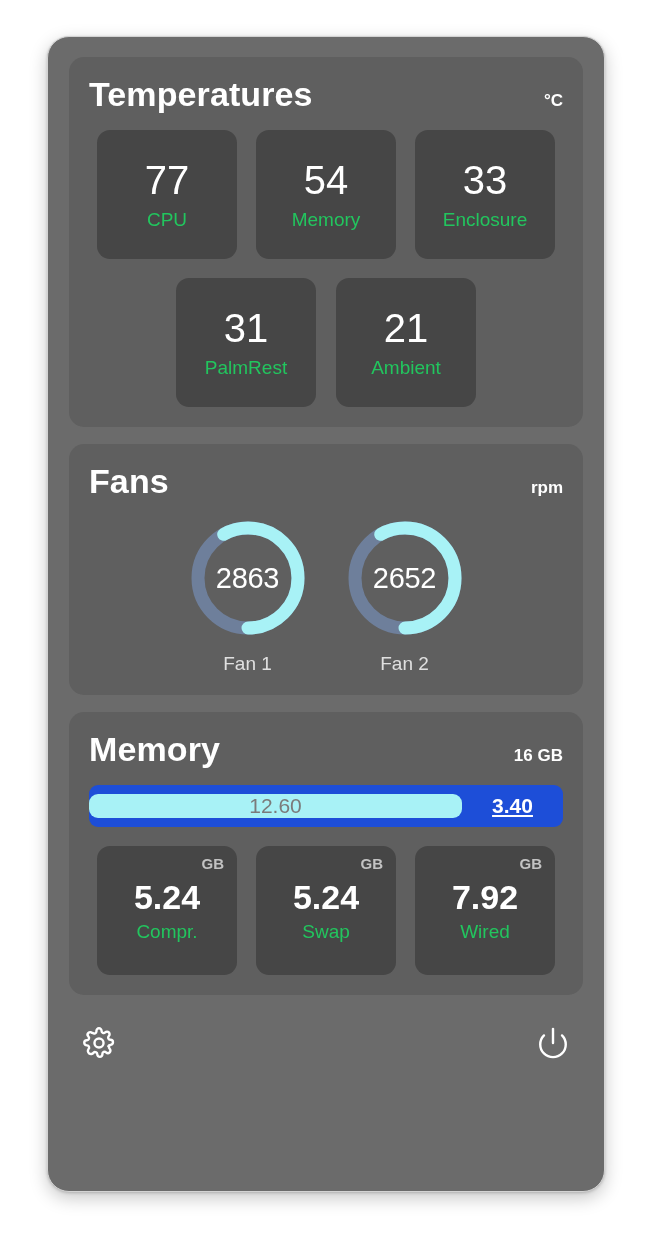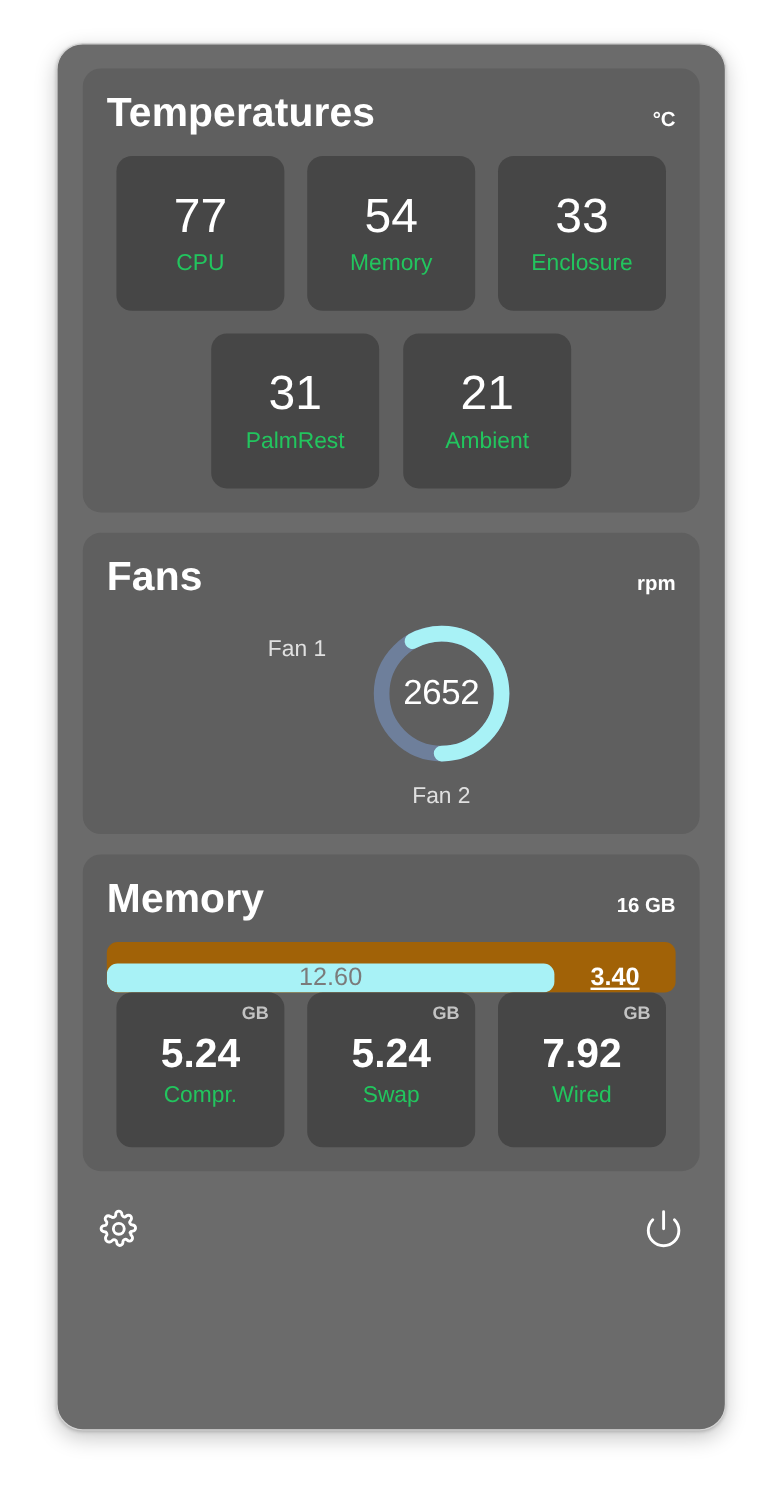--- a/index.html
+++ b/index.html
@@ -137,24 +137,25 @@
     margin-top: 14px;
     font-size: 19px;
     color: #e0e0e0;
   }
 
   
   .mem-bar {
     position: relative;
     height: 42px;
     border-radius: 9px;
-    background: #a16207;
+    background: #1d4ed8;
     overflow: hidden;
     display: flex;
-    align-items: flex-end;
+    align-items: center;
+    margin-bottom: 19px;
   }
   .mem-used {
     background: #a8f2f6;
     display: flex;
     align-items: center;
     justify-content: center;
     border-radius: 9px;
   }
   .mem-used-text {
     font-size: 21px;
@@ -228,20 +229,27 @@
   </div>
 
   <div class="card">
     <div class="card-head">
       <span class="card-title">Fans</span>
       <span class="card-unit">rpm</span>
     </div>
 
     <div class="gauge-row">
       <div class="gauge-wrap">
+        <div class="gauge">
+          <svg width="122" height="122" viewBox="0 0 122 122">
+            <circle cx="61" cy="61" r="50" fill="none" stroke="#6e7f9b" stroke-width="13"></circle>
+            <circle class="gauge-arc" cx="61" cy="61" r="50" fill="none" stroke="#a8f2f6" stroke-width="13" stroke-linecap="round" stroke-dasharray="314.159" stroke-dashoffset="131.947"></circle>
+          </svg>
+          <span class="gauge-value">2863</span>
+        </div>
         <span class="gauge-label">Fan 1</span>
       </div>
 
       <div class="gauge-wrap">
         <div class="gauge">
           <svg width="122" height="122" viewBox="0 0 122 122">
             <circle cx="61" cy="61" r="50" fill="none" stroke="#6e7f9b" stroke-width="13"></circle>
             <circle class="gauge-arc" cx="61" cy="61" r="50" fill="none" stroke="#a8f2f6" stroke-width="13" stroke-linecap="round" stroke-dasharray="314.159" stroke-dashoffset="131.947"></circle>
           </svg>
           <span class="gauge-value">2652</span>

